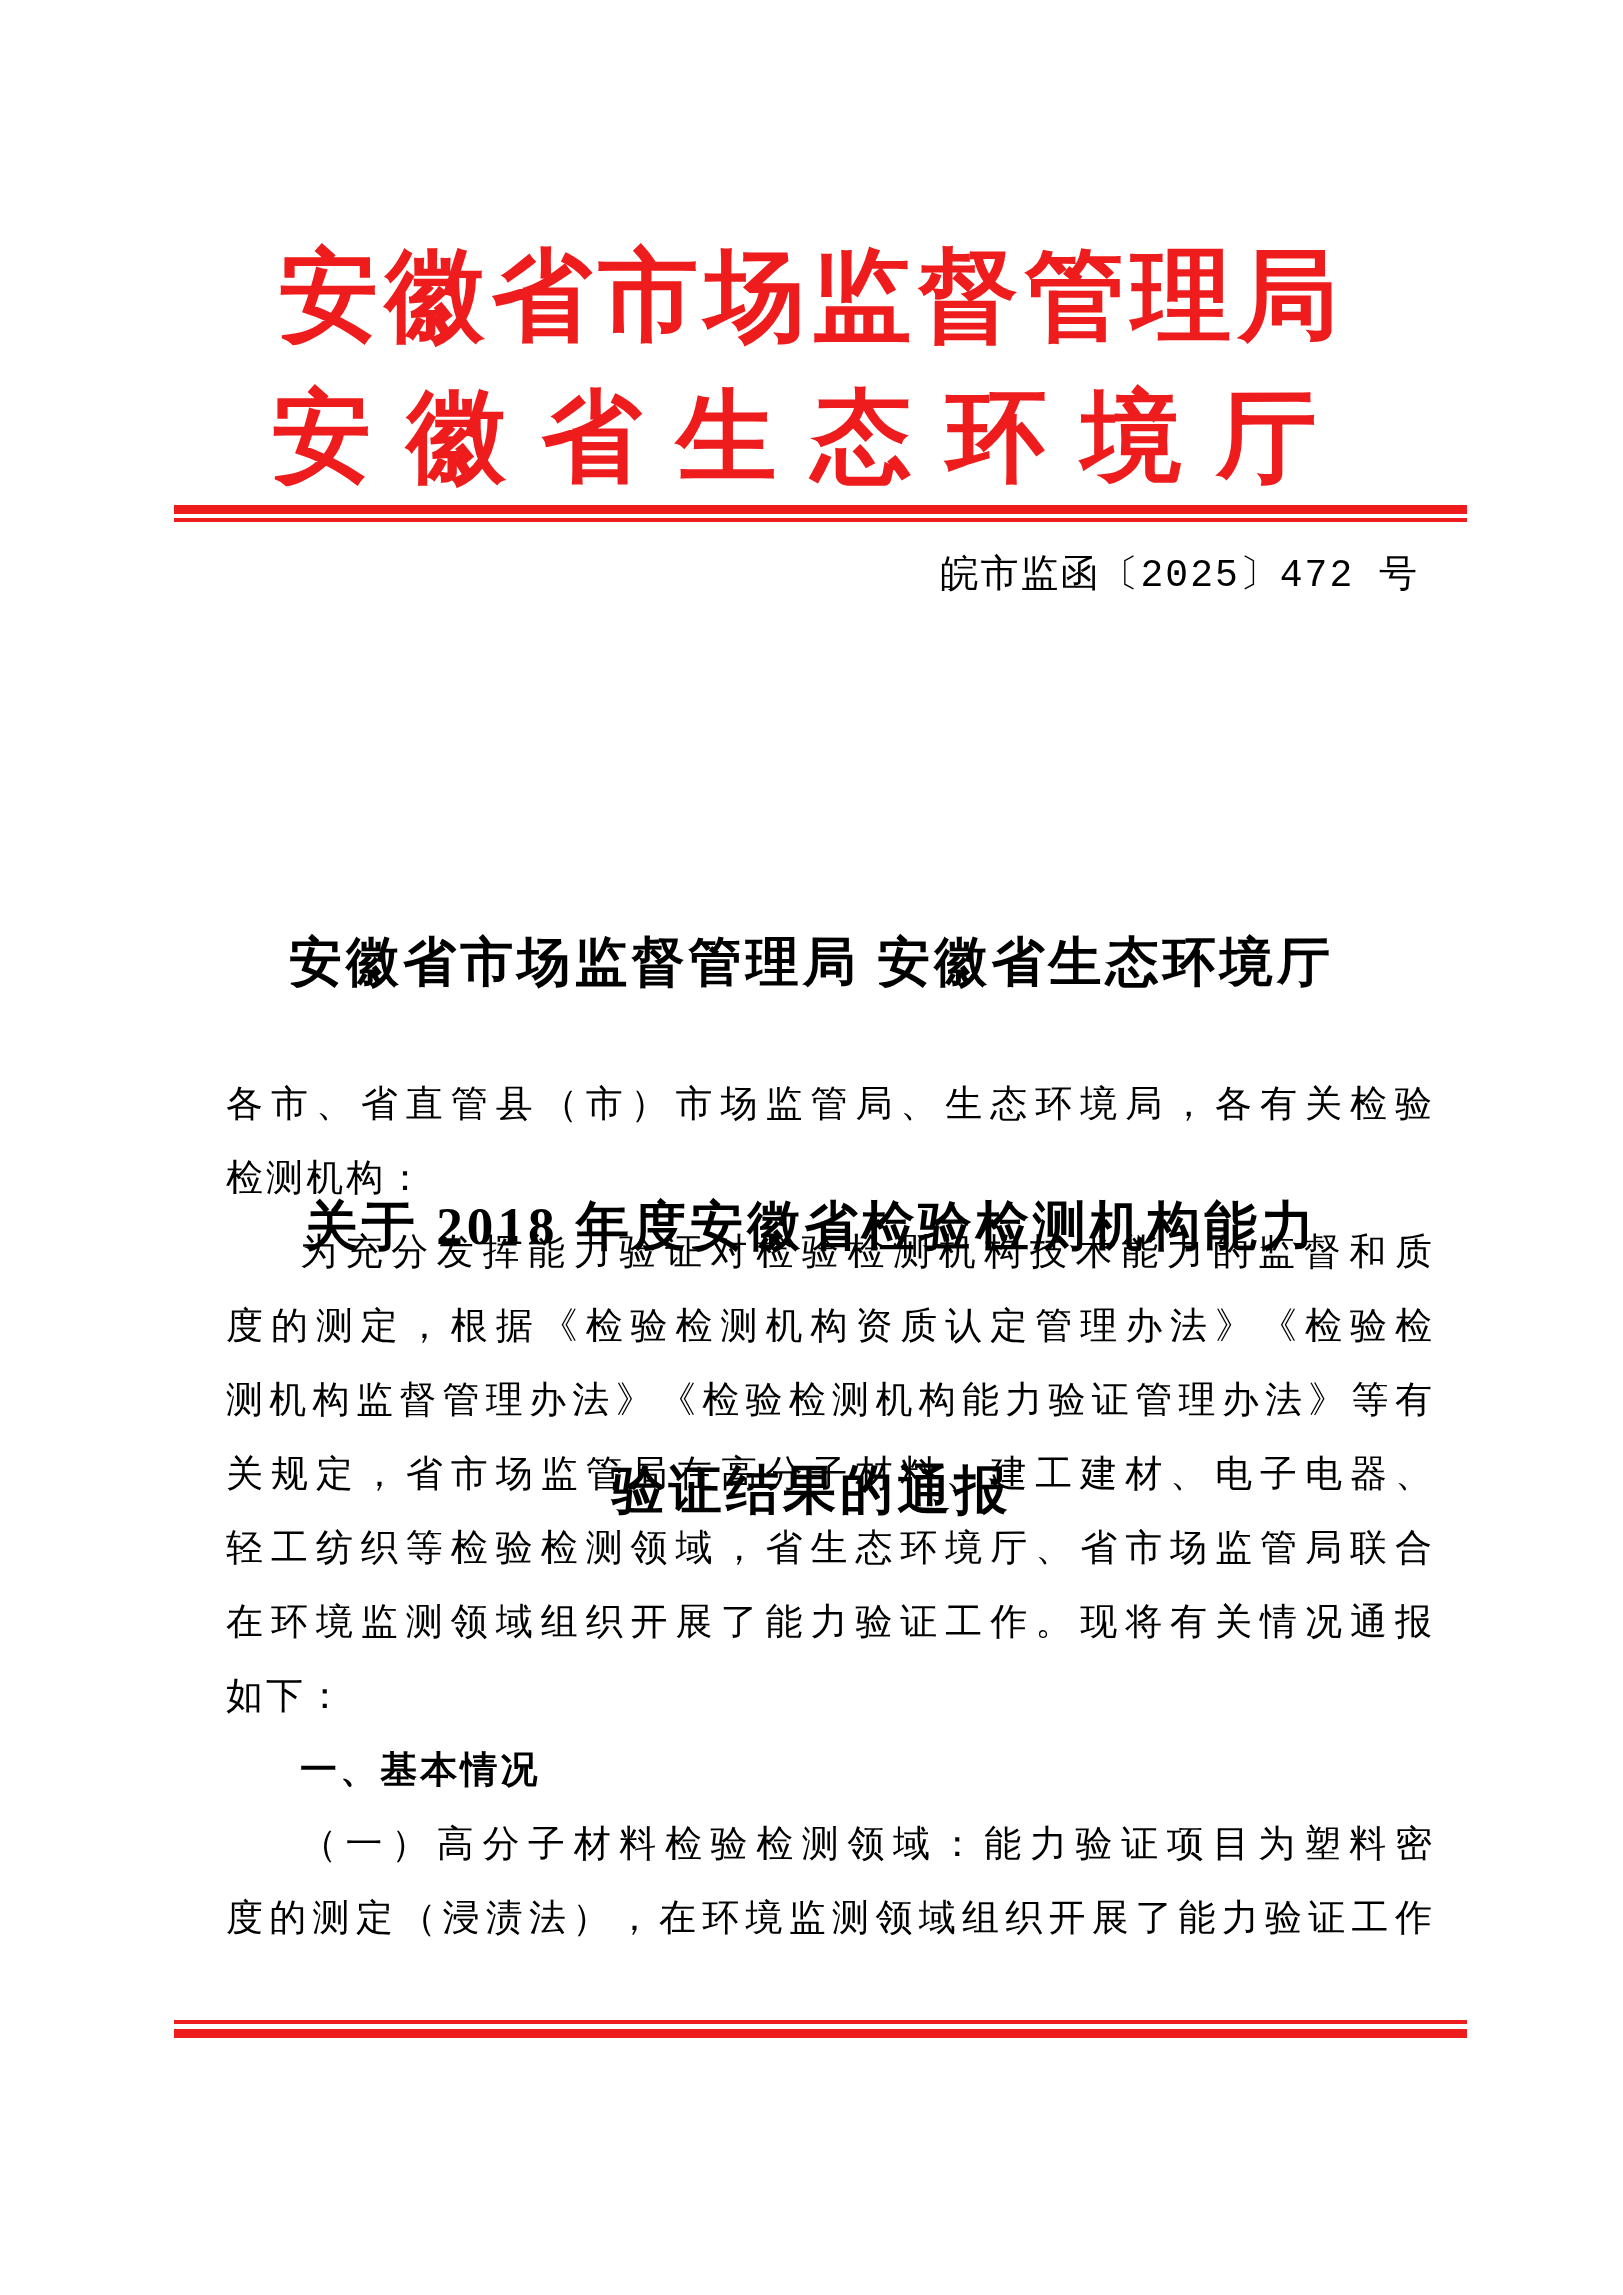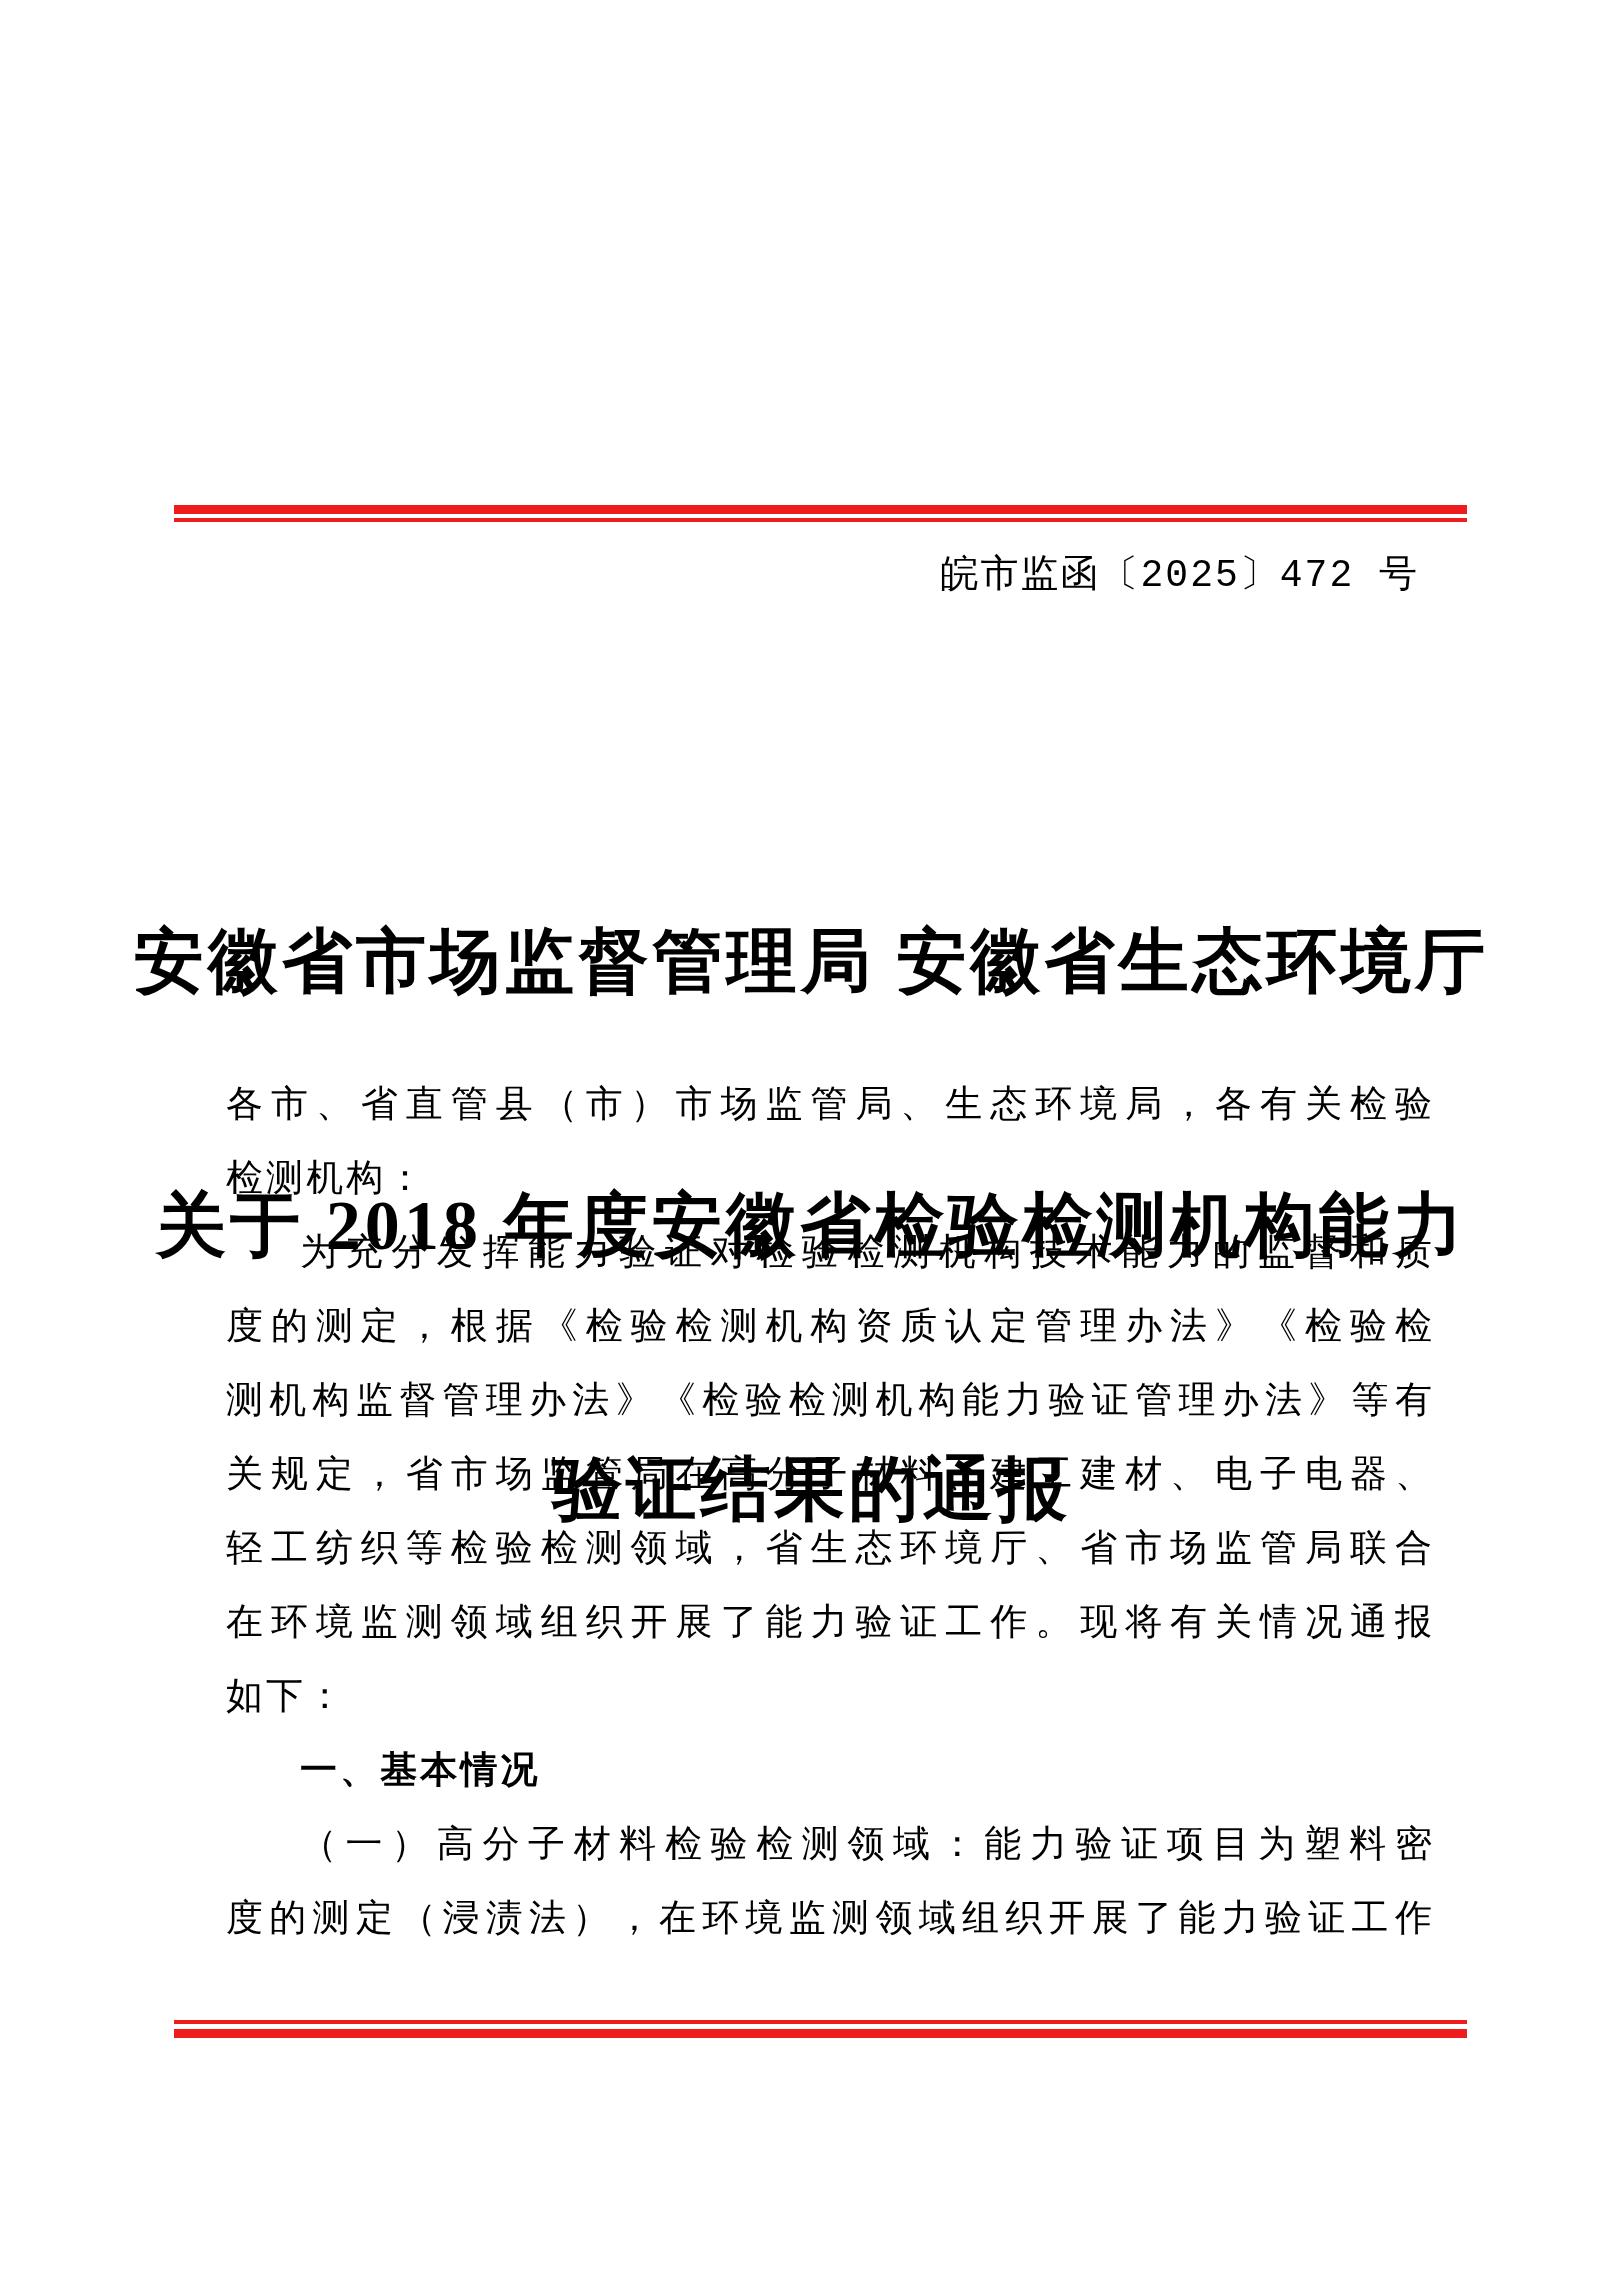--- a/index.html
+++ b/index.html
@@ -66,21 +66,21 @@
   }
 
   
   .title {
     position: absolute;
     top: 742px;
     left: 0;
     width: 100%;
     text-align: center;
     font-weight: bold;
-    font-size: 70px;
+    font-size: 53px;
     line-height: 88px;
     letter-spacing: 4.1px;
     white-space: pre;
   }
 
   
   .doc-body {
     position: absolute;
     top: 1067px;
     left: 226px;
@@ -103,20 +103,24 @@
   .line.heading {
     font-weight: bold;
     font-family: Liberation Sans, sans-serif;
   }
 </style>
 </head>
 <body>
 
 <div class="page">
 
+  <header class="agency">
+    <div class="agency-line1">安徽省市场监督管理局</div>
+    <div class="agency-line2">安徽省生态环境厅</div>
+  </header>
 
   <div class="rule rule-header">
     <div class="bar thick"></div>
     <div class="bar thin"></div>
   </div>
 
   <div class="doc-number">皖市监函〔2025〕472 号</div>
 
   <div class="title">
     <div class="title-line">安徽省市场监督管理局 安徽省生态环境厅</div>

